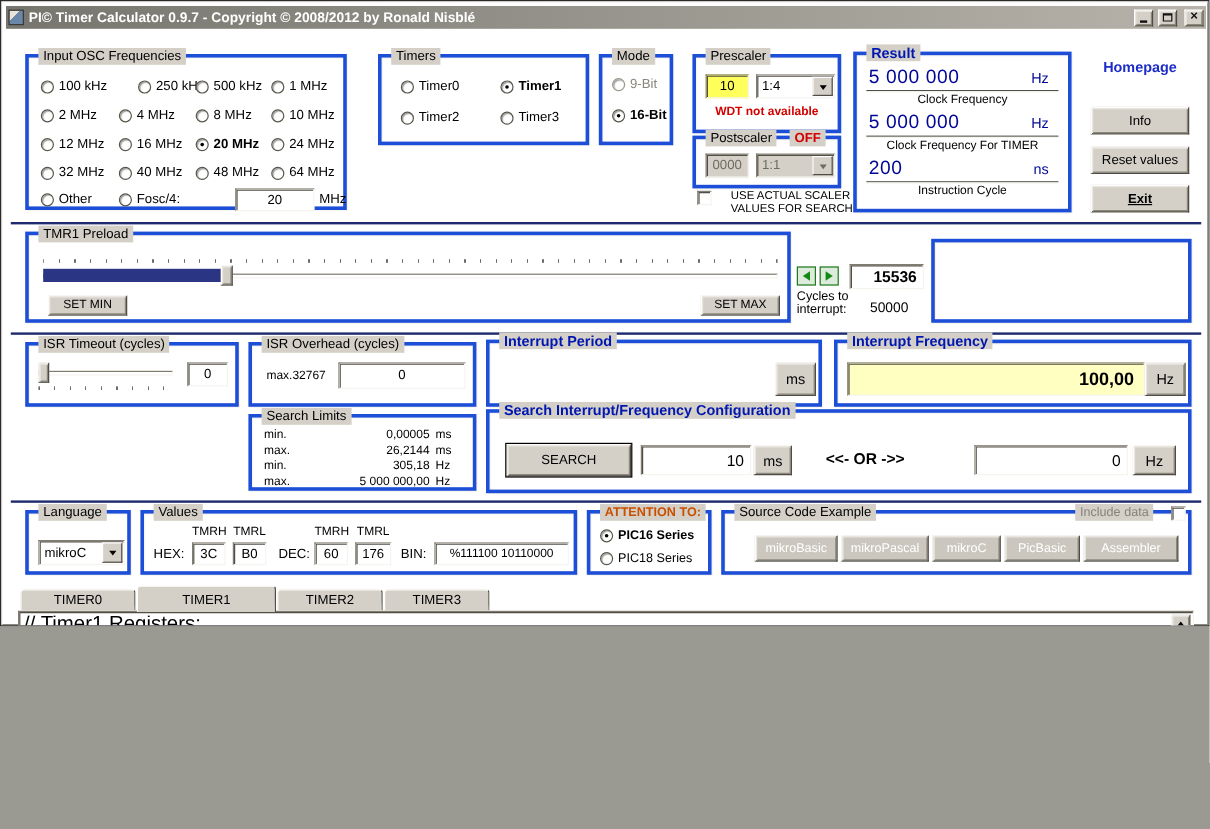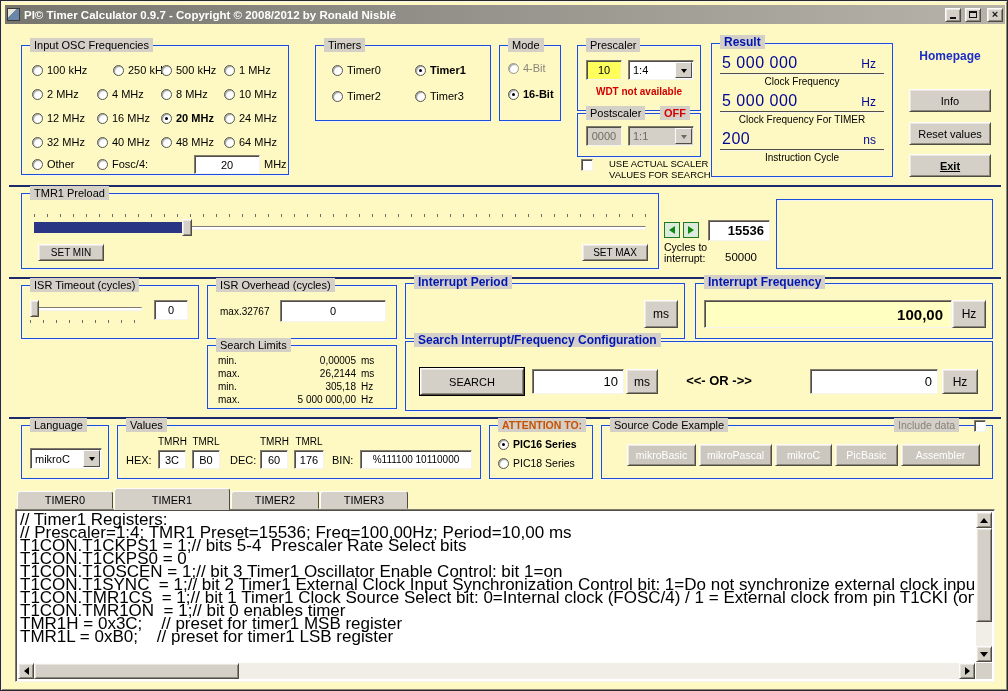--- a/index.html
+++ b/index.html
@@ -1,29 +1,29 @@
 <!DOCTYPE html>
 <html><head>
 <meta charset="utf-8">
 <style>
 *{margin:0;padding:0;box-sizing:border-box;}
 body{background:#9a9a92;font-family:"Liberation Sans",sans-serif;}
-#win{position:relative;width:1008px;height:691px;background:#fef9c3;border:1px solid #2a2a2a;
+#win{position:relative;width:1008px;height:522px;background:#ffffff;border:1px solid #2a2a2a;
   box-shadow:inset 1px 1px 0 #f3f1ec,inset -1px -1px 0 #8c887c;overflow:hidden;}
 .titlebar{position:absolute;left:4px;top:4px;width:1000px;height:19px;
   background:linear-gradient(90deg,#76766e 0%,#b7b3aa 100%);display:flex;align-items:center;gap:4px;padding:0 2px;}
 .appicon{width:13px;height:13px;flex:none;background:linear-gradient(135deg,#e8e4d8 0 40%,#6a86a8 40%);border:1px solid #3a3a3a;}
 .wtitle{flex:1;color:#fff;font-size:11.5px;font-weight:bold;white-space:nowrap;overflow:hidden;}
 .tbtn{width:16px;height:14px;background:#d4d0c8;border:1px solid;border-color:#fdfcfa #4e4c44 #4e4c44 #fdfcfa;
   box-shadow:inset 1px 1px 0 #e9e6df,inset -1px -1px 0 #8c887c;display:flex;align-items:center;justify-content:center;flex:none;cursor:pointer;}
 .tbtn.gap{margin-left:2px;}
 .gmin{width:6px;height:2px;background:#111;align-self:flex-end;margin-bottom:2px;}
 .gmax{width:8px;height:7px;border:1px solid #111;border-top-width:2px;}
 .gx{font-size:11px;font-weight:bold;line-height:1;color:#111;}
-.grp{position:absolute;border:1px solid #1d4ed8;box-shadow:1px 1px 0 #f6f4ef,inset 1px 1px 0 #f6f4ef;}
+.grp{position:absolute;border:3px solid #1d4ed8;box-shadow:1px 1px 0 #f6f4ef,inset 1px 1px 0 #f6f4ef;}
 .gt{position:absolute;top:-8px;left:8px;background:#d4d0c8;padding:0 4px;font-size:11px;line-height:14px;white-space:nowrap;color:#000;}
 .gt.b{color:#0016b0;font-weight:bold;font-size:12px;top:-9px;}
 .gt.o{color:#c85000;font-weight:bold;font-size:10.5px;}
 .gt.r{left:auto;right:10px;color:#d40000;font-weight:bold;}
 .radio{position:absolute;display:flex;align-items:center;gap:4px;font-size:11px;white-space:nowrap;cursor:pointer;}
 .rb{width:11px;height:11px;border-radius:50%;background:#fff;border:1px solid #58554a;
   box-shadow:inset 1px 1px 1px rgba(40,40,40,.45);flex:none;position:relative;}
 .rb.sel::after{content:"";position:absolute;left:3px;top:3px;width:3px;height:3px;border-radius:50%;background:#000;}
 .radio.dis{color:#8a867c;cursor:default;} .radio.dis .rb{border-color:#9a968a;}
 .bold{font-weight:bold;}
@@ -194,21 +194,21 @@
     <label class="radio" style="left:99px;top:44px">
         <span class="rb"></span>
         <span>Timer3</span>
       </label>
   </div>
 
   <div class="grp" style="left:498px;top:44px;width:62px;height:76px">
     <span class="gt">Mode</span>
     <label class="radio dis" style="left:8px;top:16px">
         <span class="rb"></span>
-        <span>4-Bit</span>
+        <span>9-Bit</span>
       </label>
     <label class="radio" style="left:8px;top:42px">
         <span class="rb sel"></span>
         <span class="bold">16-Bit</span>
       </label>
   </div>
 
   <div class="grp" style="left:576px;top:44px;width:124px;height:66px">
     <span class="gt">Prescaler</span>
     <div class="fld" style="left:8px;top:14px;width:36px;height:20px;background:#ffff5c">10</div>

